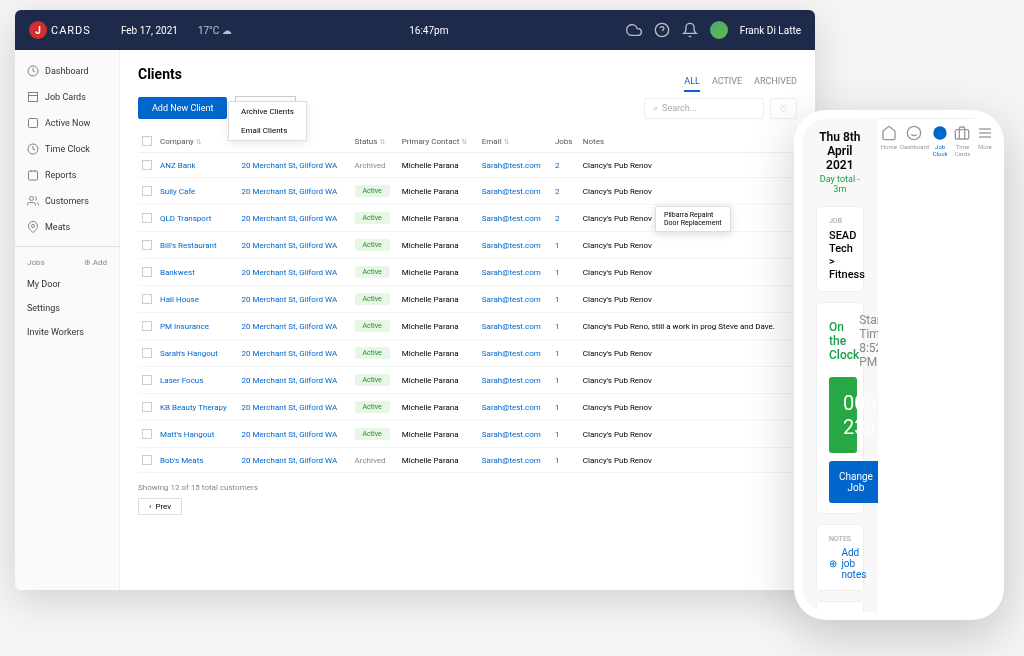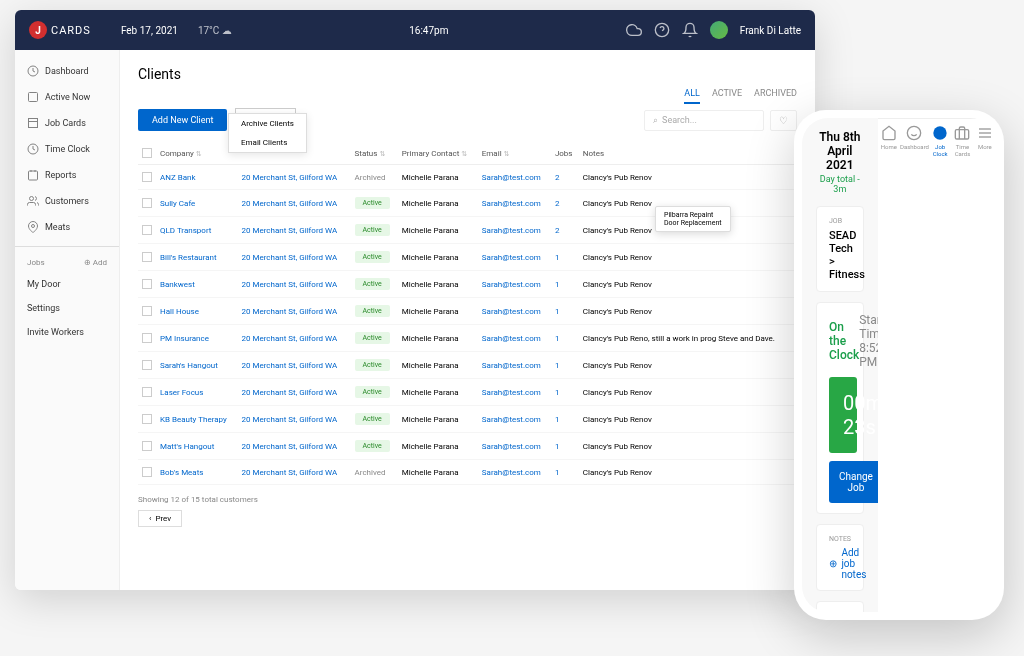--- a/index.html
+++ b/index.html
@@ -15,21 +15,21 @@
 .topbar-icons{display:flex;align-items:center;gap:12px}
 .topbar-icon{width:16px;height:16px;opacity:.7}
 .avatar{width:18px;height:18px;border-radius:50%;background:linear-gradient(135deg,#4a7,#6b4)}
 .main{display:flex;flex:1;overflow:hidden}
 .sidebar{width:105px;background:#fafafa;border-right:1px solid #eee;padding:8px 0;overflow-y:auto}
 .nav-item{display:flex;align-items:center;gap:6px;padding:7px 12px;font-size:9px;color:#333;cursor:pointer}
 .nav-item svg{width:12px;height:12px;opacity:.6}
 .nav-divider{height:1px;background:#ddd;margin:6px 0}
 .nav-label{display:flex;justify-content:space-between;padding:5px 12px;font-size:8px;color:#888}
 .content{flex:1;padding:16px 18px;overflow-y:auto;background:#fff}
-.page-title{font-size:14px;font-weight:400;margin-bottom:26px}
+.page-title{font-size:14px;font-weight:700;margin-bottom:14px}
 .tabs{float:right;display:flex;gap:12px;font-size:9px;margin-top:-24px}
 .tab{padding:4px 0;color:#888;cursor:pointer}
 .tab.active{color:#0066cc;border-bottom:2px solid #0066cc}
 .toolbar{display:flex;align-items:center;gap:0;margin-bottom:10px}
 .btn-primary{background:#0066cc;color:#fff;border:none;padding:6px 14px;font-size:9px;border-radius:2px;cursor:pointer}
 .actions-btn{border:1px solid #ccc;background:#fff;padding:6px 10px;font-size:9px;margin-left:8px;cursor:pointer;display:flex;align-items:center;gap:4px}
 .actions-menu{position:absolute;background:#fff;border:1px solid #ddd;box-shadow:0 2px 8px rgba(0,0,0,0.1);margin-top:26px;margin-left:90px;z-index:10}
 .actions-menu div{padding:5px 12px;font-size:8px;cursor:pointer}
 .search-box{margin-left:auto;border:1px solid #eee;border-radius:2px;padding:4px 8px;font-size:9px;display:flex;align-items:center;gap:4px;color:#aaa;width:120px}
 .heart-btn{border:1px solid #eee;padding:4px 8px;margin-left:6px;border-radius:2px;color:#aaa;font-size:10px;cursor:pointer}
@@ -106,30 +106,30 @@
     <div class="sidebar">
       <div class="nav-item">
           <svg viewBox="0 0 24 24" fill="none" stroke="currentColor" stroke-width="2">
             <circle cx="12" cy="12" r="10"></circle>
             <path d="M12 6v6l4 2"></path>
           </svg>
           <span>Dashboard</span>
         </div>
       <div class="nav-item">
           <svg viewBox="0 0 24 24" fill="none" stroke="currentColor" stroke-width="2">
-            <rect x="3" y="3" width="18" height="18" rx="2"></rect>
-          </svg>
-          <span>Active Now</span>
-        </div>
-      <div class="nav-item">
-          <svg viewBox="0 0 24 24" fill="none" stroke="currentColor" stroke-width="2">
             <rect x="3" y="3" width="18" height="18"></rect>
             <line x1="3" y1="9" x2="21" y2="9"></line>
           </svg>
           <span>Job Cards</span>
+        </div>
+      <div class="nav-item">
+          <svg viewBox="0 0 24 24" fill="none" stroke="currentColor" stroke-width="2">
+            <rect x="3" y="3" width="18" height="18" rx="2"></rect>
+          </svg>
+          <span>Active Now</span>
         </div>
       <div class="nav-item">
           <svg viewBox="0 0 24 24" fill="none" stroke="currentColor" stroke-width="2">
             <circle cx="12" cy="12" r="10"></circle>
             <polyline points="12 6 12 12 16 14"></polyline>
           </svg>
           <span>Time Clock</span>
         </div>
       <div class="nav-item">
           <svg viewBox="0 0 24 24" fill="none" stroke="currentColor" stroke-width="2">

